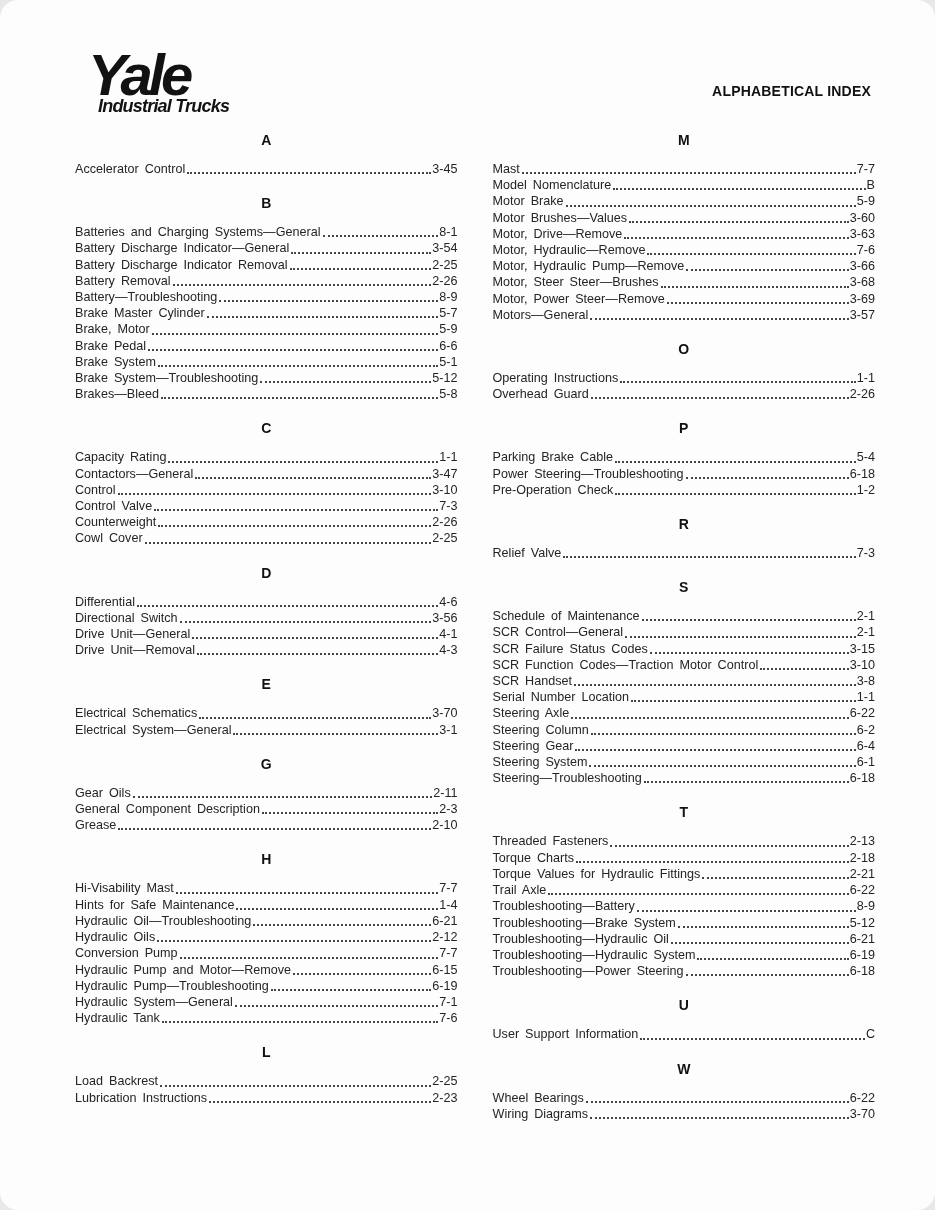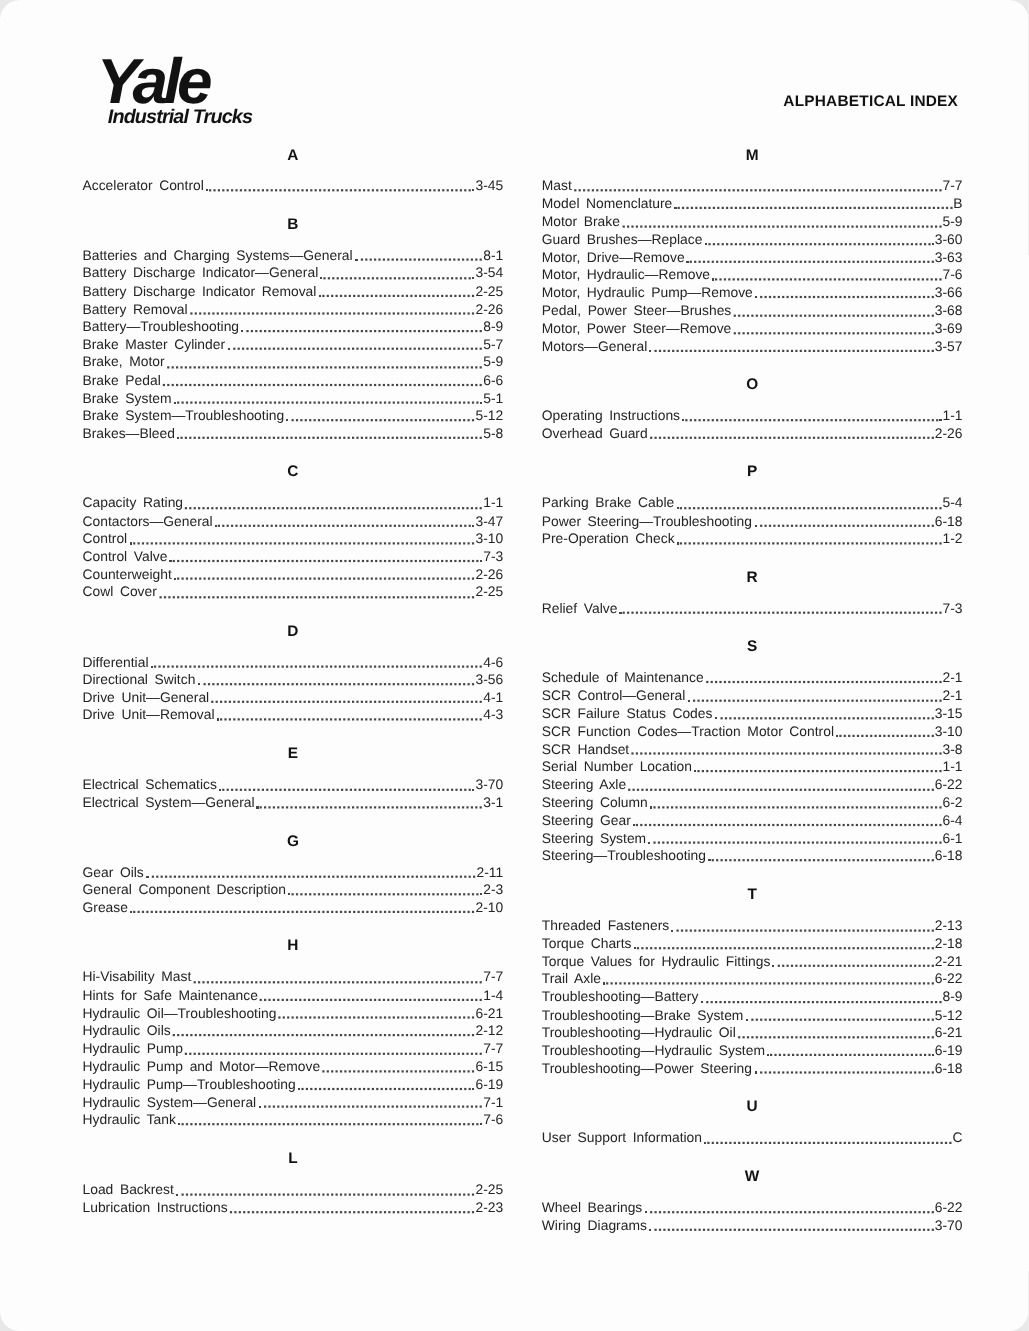--- a/index.html
+++ b/index.html
@@ -278,21 +278,21 @@
     <span class="p">6-21</span>
   </li>
 
   <li class="entry">
     <span class="t">Hydraulic Oils</span>
     <span class="leader"></span>
     <span class="p">2-12</span>
   </li>
 
   <li class="entry">
-    <span class="t">Hydraulic Pump</span>
+    <span class="t">Conversion Pump</span>
     <span class="leader"></span>
     <span class="p">7-7</span>
   </li>
 
   <li class="entry">
     <span class="t">Hydraulic Pump and Motor—Remove</span>
     <span class="leader"></span>
     <span class="p">6-15</span>
   </li>
 
@@ -349,21 +349,21 @@
     <span class="p">B</span>
   </li>
 
   <li class="entry">
     <span class="t">Motor Brake</span>
     <span class="leader"></span>
     <span class="p">5-9</span>
   </li>
 
   <li class="entry">
-    <span class="t">Guard Brushes—Replace</span>
+    <span class="t">Motor Brushes—Values</span>
     <span class="leader"></span>
     <span class="p">3-60</span>
   </li>
 
   <li class="entry">
     <span class="t">Motor, Drive—Remove</span>
     <span class="leader"></span>
     <span class="p">3-63</span>
   </li>
 
@@ -373,21 +373,21 @@
     <span class="p">7-6</span>
   </li>
 
   <li class="entry">
     <span class="t">Motor, Hydraulic Pump—Remove</span>
     <span class="leader"></span>
     <span class="p">3-66</span>
   </li>
 
   <li class="entry">
-    <span class="t">Pedal, Power Steer—Brushes</span>
+    <span class="t">Motor, Steer Steer—Brushes</span>
     <span class="leader"></span>
     <span class="p">3-68</span>
   </li>
 
   <li class="entry">
     <span class="t">Motor, Power Steer—Remove</span>
     <span class="leader"></span>
     <span class="p">3-69</span>
   </li>
 

